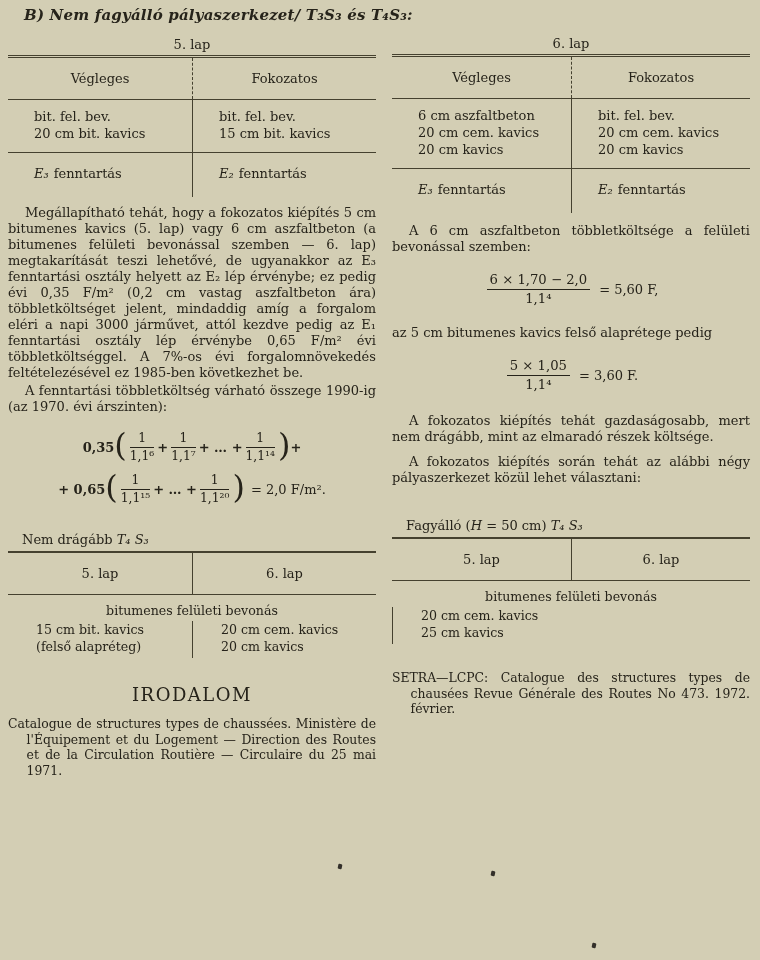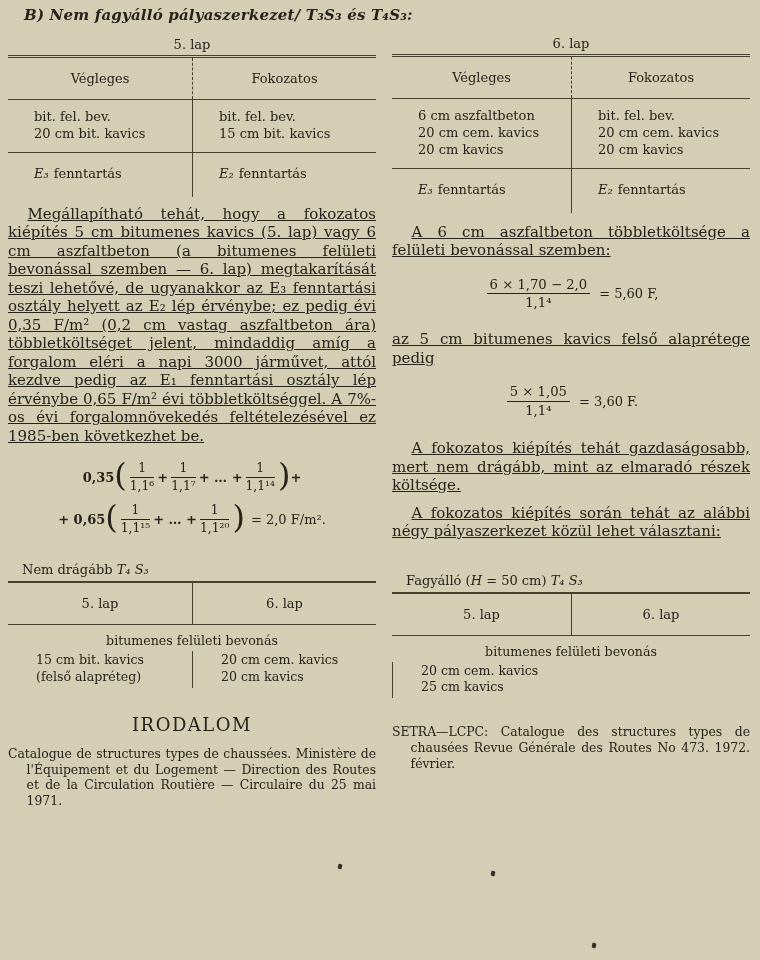--- a/index.html
+++ b/index.html
@@ -28,22 +28,22 @@
   .thead { border-bottom:1.5px solid #45412f; }
   .tdata { border-bottom:1.5px solid #45412f; }
   .th { text-align:center; padding:13px 0; font-size:13px; }
   .td { padding:9px 4px 9px 26px; font-size:13px; line-height:1.3; }
   .tmaint .td { padding-top:13px; padding-bottom:14px; }
   .c2 { border-left:1px solid #45412f; }
   .thead .c2 { border-left-style:dashed; }
   .mvar { margin-right:5px; }
 
   .body-p {
-    font-size:15px; line-height:1.235; text-align:justify;
-    text-indent:1.3em; margin-top:2px;text-decoration:underline;
+    font-size:13px; line-height:1.235; text-align:justify;
+    text-indent:1.3em; margin-top:2px;
   }
   .no-indent { text-indent:0; }
   .col-left .body-p.first { margin-top:8px; }
 
   .formula-block { margin:13px 0 10px 0; text-align:center; }
   .fline { margin:4px 0; white-space:nowrap; }
   .fco { font-size:13px; vertical-align:middle;font-weight:bold; }
   .paren { font-size:32px; font-weight:300; vertical-align:middle; position:relative; top:-2px; }
   .frac { display:inline-block; vertical-align:middle; text-align:center;
           font-size:12.3px; line-height:1.2; margin:0 3px; }
@@ -107,20 +107,21 @@
       <div class="td">
         <i class="mvar">E₃</i><span>fenntartás</span>
       </div>
       <div class="td c2">
         <i class="mvar">E₂</i><span>fenntartás</span>
       </div>
     </div>
   </div>
 
   <p class="body-p first">Megállapítható tehát, hogy a fokozatos kiépítés 5 cm bitumenes kavics (5. lap) vagy 6 cm aszfaltbeton (a bitumenes felületi bevonással szemben — 6. lap) megtakarítását teszi lehetővé, de ugyanakkor az E₃ fenntartási osztály helyett az E₂ lép érvénybe; ez pedig évi 0,35 F/m² (0,2 cm vastag aszfaltbeton ára) többletköltséget jelent, mindaddig amíg a forgalom eléri a napi 3000 járművet, attól kezdve pedig az E₁ fenntartási osztály lép érvénybe 0,65 F/m² évi többletköltséggel. A 7%-os évi forgalomnövekedés feltételezésével ez 1985-ben következhet be.</p>
+  <p class="body-p">A fenntartási többletköltség várható összege 1990-ig (az 1970. évi árszinten):</p>
 
   <div class="formula-block">
     <div class="fline">
       <span class="fco">0,35</span><span class="paren">(</span><span class="frac"><span class="num">1</span><span class="den">1,1⁶</span></span><span class="fco">+</span><span class="frac"><span class="num">1</span><span class="den">1,1⁷</span></span><span class="fco">+ … +</span><span class="frac"><span class="num">1</span><span class="den">1,1¹⁴</span></span><span class="paren">)</span><span class="fco">+</span>
     </div>
     <div class="fline">
       <span class="fco">+ 0,65</span><span class="paren">(</span><span class="frac"><span class="num">1</span><span class="den">1,1¹⁵</span></span><span class="fco">+ … +</span><span class="frac"><span class="num">1</span><span class="den">1,1²⁰</span></span><span class="paren">)</span><span class="fres">= 2,0 F/m².</span>
     </div>
   </div>
 

